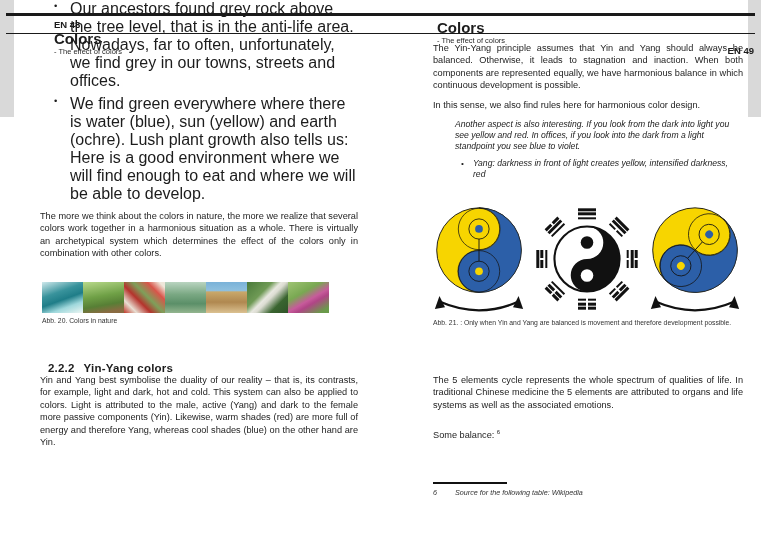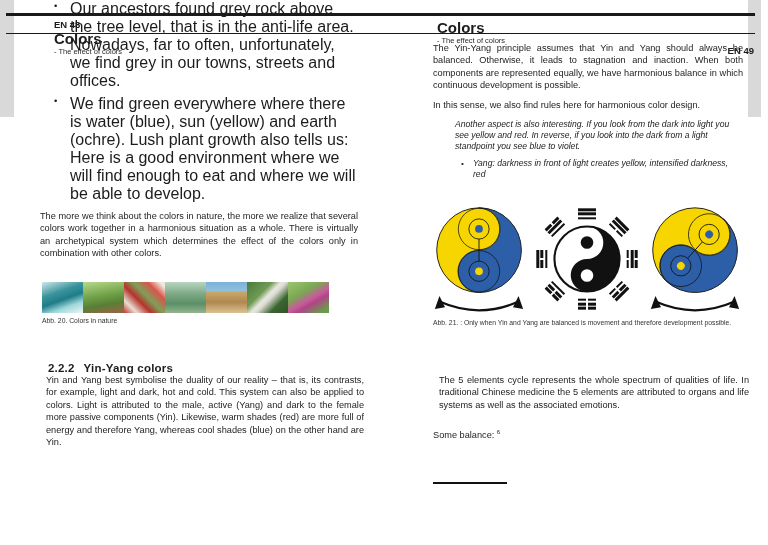--- a/index.html
+++ b/index.html
@@ -39,21 +39,21 @@
 
   
   .photo-strip{position:absolute;left:2px;top:282px;width:287px;height:31px;display:flex;}
   .photo{width:41px;height:31px;}
   .caption{position:absolute;font-size:6.8px;color:#333;line-height:8.6px;}
   .caption-left{left:2px;top:317px;}
   .caption-right{left:0;top:319px;width:300px;}
 
   .sec-heading{position:absolute;top:354px;left:0;font-size:11.5px;font-weight:bold;margin:8px;letter-spacing:.2px;}
   .sec-heading .num{margin-right:9px;}
-  .sec-para{position:absolute;top:374px;left:6px;width:100%;}
+  .sec-para{position:absolute;top:374px;left:0;width:100%;}
 
   
   .note{margin-top:8px;margin-left:22px;width:286px;font-style:italic;font-size:8.6px;line-height:11.2px;color:#222;}
   .note p{margin:0;}
   ul.note-bullets{list-style:none;margin:5px 0 0 0;padding:0;}
   ul.note-bullets li{position:relative;padding-left:18px;margin-bottom:4px;}
   ul.note-bullets li::before{content:"\2022";position:absolute;left:6px;top:0;font-size:8px;}
 
   
   .yy-figure{position:absolute;top:206px;left:0;width:308px;height:114px;
@@ -118,21 +118,21 @@
       <span class="num">2.2.2</span><span>Yin-Yang colors</span>
     </h2>
     <p class="body-text sec-para">Yin and Yang best symbolise the duality of our reality – that is, its contrasts, for example, light and dark, hot and cold. This system can also be applied to colors. Light is attributed to the male, active (Yang) and dark to the female more passive components (Yin). Likewise, warm shades (red) are more full of energy and therefore Yang, whereas cool shades (blue) on the other hand are Yin.</p>
   </div>
 
   <div class="col col-right">
     <p class="body-text first-block" style="margin-top:42px">The Yin-Yang principle assumes that Yin and Yang should always be balanced. Otherwise, it leads to stagnation and inaction. When both components are represented equally, we have harmonious balance in which continuous development is possible.</p>
     <p class="body-text para-after">In this sense, we also find rules here for harmonious color design.</p>
 
     <div class="note">
-      <p>Another aspect is also interesting. If you look from the dark into light you see yellow and red. In reverse, if you look into the dark from a light standpoint you see blue to violet.</p>
+      <p>Another aspect is also interesting. If you look from the dark into light you see yellow and red. In offices, if you look into the dark from a light standpoint you see blue to violet.</p>
       <ul class="note-bullets" id="note-bullets">
           <li>Yang: darkness in front of light creates yellow, intensified darkness, red</li>
         </ul>
     </div>
 
     <div class="yy-figure">
 
       <svg class="yy-side" viewBox="0 0 100 124">
         <circle cx="50" cy="48" r="46" fill="#f7d500" stroke="#141414" stroke-width="1"></circle>
         <path d="M50,2 A46,46 0 0 1 50,94 A23,23 0 0 1 50,48 A23,23 0 0 0 50,2 Z" fill="#2c5fa8" stroke="#141414" stroke-width="0.6"></path>
@@ -257,15 +257,18 @@
 
     <p class="body-text sec-para">The 5 elements cycle represents the whole spectrum of qualities of life. In traditional Chinese medicine the 5 elements are attributed to organs and life systems as well as the associated emotions.</p>
 
     <p class="body-text examples-line">
       <span>Some balance:</span>
       <sup>6</sup>
     </p>
 
     <div class="footnote">
       <div class="fn-rule"></div>
+      <div class="fn-text">
+        <span class="fn-num">6</span><span>Source for the following table: Wikipedia</span>
+      </div>
     </div>
   </div>
 </div>
 
 </body></html>

